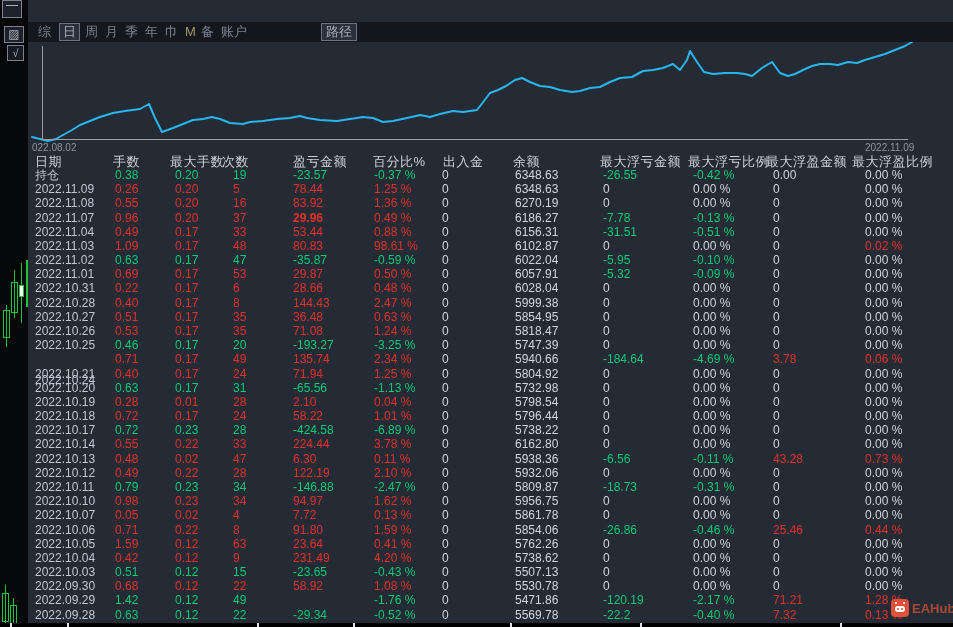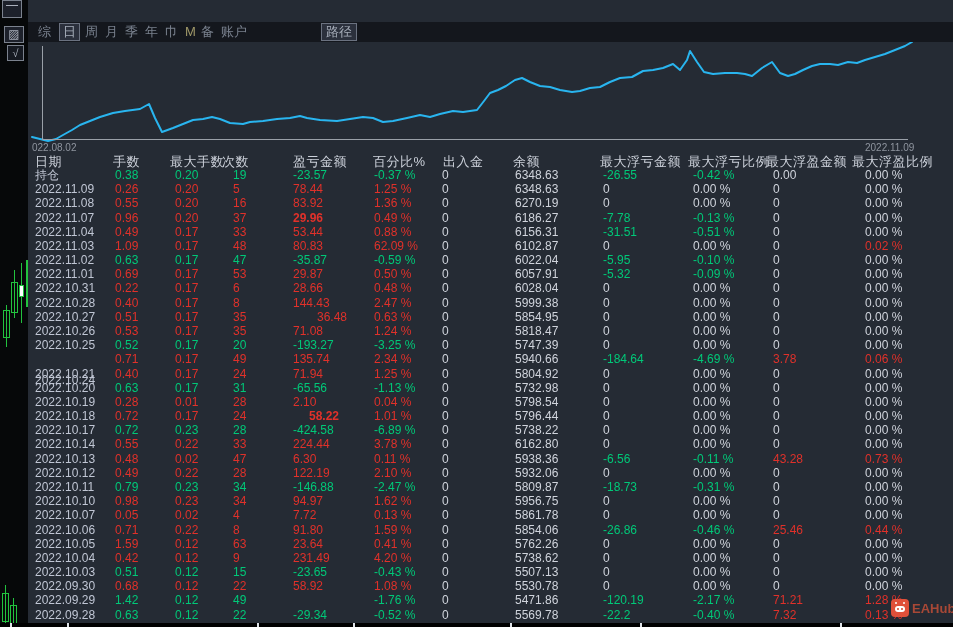--- a/index.html
+++ b/index.html
@@ -182,21 +182,21 @@
             <span class="cell cg" style="left: 665px;">-0.51 %</span>
             <span class="cell cw" style="left: 745px;">0</span>
             <span class="cell cw" style="left: 837px;">0.00 %</span>
           </div>
           <div class="row" style="top: 196.9px;">
             <span class="cell cd" style="left: 7px;">2022.11.03</span>
             <span class="cell cr" style="left: 87px;">1.09</span>
             <span class="cell cr" style="left: 147px;">0.17</span>
             <span class="cell cr" style="left: 205px;">48</span>
             <span class="cell cr" style="left: 265px;">80.83</span>
-            <span class="cell cr" style="left: 346px;">62.09 %</span>
+            <span class="cell cr" style="left: 346px;">98.61 %</span>
             <span class="cell cw" style="left: 414px;">0</span>
             <span class="cell cw" style="left: 487px;">6102.87</span>
             <span class="cell cw" style="left: 575px;">0</span>
             <span class="cell cw" style="left: 665px;">0.00 %</span>
             <span class="cell cw" style="left: 745px;">0</span>
             <span class="cell cr" style="left: 837px;">0.02 %</span>
           </div>
           <div class="row" style="top: 211.08px;">
             <span class="cell cd" style="left: 7px;">2022.11.02</span>
             <span class="cell cg" style="left: 87px;">0.63</span>
@@ -251,21 +251,21 @@
             <span class="cell cw" style="left: 575px;">0</span>
             <span class="cell cw" style="left: 665px;">0.00 %</span>
             <span class="cell cw" style="left: 745px;">0</span>
             <span class="cell cw" style="left: 837px;">0.00 %</span>
           </div>
           <div class="row" style="top: 267.8px;">
             <span class="cell cd" style="left: 7px;">2022.10.27</span>
             <span class="cell cr" style="left: 87px;">0.51</span>
             <span class="cell cr" style="left: 147px;">0.17</span>
             <span class="cell cr" style="left: 205px;">35</span>
-            <span class="cell cr" style="left: 265px; margin-left: 24px;">36.48</span>
+            <span class="cell cr" style="left: 265px;">36.48</span>
             <span class="cell cr" style="left: 346px;">0.63 %</span>
             <span class="cell cw" style="left: 414px;">0</span>
             <span class="cell cw" style="left: 487px;">5854.95</span>
             <span class="cell cw" style="left: 575px;">0</span>
             <span class="cell cw" style="left: 665px;">0.00 %</span>
             <span class="cell cw" style="left: 745px;">0</span>
             <span class="cell cw" style="left: 837px;">0.00 %</span>
           </div>
           <div class="row" style="top: 281.98px;">
             <span class="cell cd" style="left: 7px;">2022.10.26</span>
@@ -276,21 +276,21 @@
             <span class="cell cr" style="left: 346px;">1.24 %</span>
             <span class="cell cw" style="left: 414px;">0</span>
             <span class="cell cw" style="left: 487px;">5818.47</span>
             <span class="cell cw" style="left: 575px;">0</span>
             <span class="cell cw" style="left: 665px;">0.00 %</span>
             <span class="cell cw" style="left: 745px;">0</span>
             <span class="cell cw" style="left: 837px;">0.00 %</span>
           </div>
           <div class="row" style="top: 296.16px;">
             <span class="cell cd" style="left: 7px;">2022.10.25</span>
-            <span class="cell cg" style="left: 87px;">0.52</span>
+            <span class="cell cg" style="left: 87px;">0.46</span>
             <span class="cell cg" style="left: 147px;">0.17</span>
             <span class="cell cg" style="left: 205px;">20</span>
             <span class="cell cg" style="left: 265px;">-193.27</span>
             <span class="cell cg" style="left: 346px;">-3.25 %</span>
             <span class="cell cw" style="left: 414px;">0</span>
             <span class="cell cw" style="left: 487px;">5747.39</span>
             <span class="cell cw" style="left: 575px;">0</span>
             <span class="cell cw" style="left: 665px;">0.00 %</span>
             <span class="cell cw" style="left: 745px;">0</span>
             <span class="cell cw" style="left: 837px;">0.00 %</span>
@@ -349,21 +349,21 @@
             <span class="cell cw" style="left: 575px;">0</span>
             <span class="cell cw" style="left: 665px;">0.00 %</span>
             <span class="cell cw" style="left: 745px;">0</span>
             <span class="cell cw" style="left: 837px;">0.00 %</span>
           </div>
           <div class="row" style="top: 367.06px;">
             <span class="cell cd" style="left: 7px;">2022.10.18</span>
             <span class="cell cr" style="left: 87px;">0.72</span>
             <span class="cell cr" style="left: 147px;">0.17</span>
             <span class="cell cr" style="left: 205px;">24</span>
-            <span class="cell cr" style="left: 281px; font-weight: bold;">58.22</span>
+            <span class="cell cr" style="left: 265px;">58.22</span>
             <span class="cell cr" style="left: 346px;">1.01 %</span>
             <span class="cell cw" style="left: 414px;">0</span>
             <span class="cell cw" style="left: 487px;">5796.44</span>
             <span class="cell cw" style="left: 575px;">0</span>
             <span class="cell cw" style="left: 665px;">0.00 %</span>
             <span class="cell cw" style="left: 745px;">0</span>
             <span class="cell cw" style="left: 837px;">0.00 %</span>
           </div>
           <div class="row" style="top: 381.24px;">
             <span class="cell cd" style="left: 7px;">2022.10.17</span>

